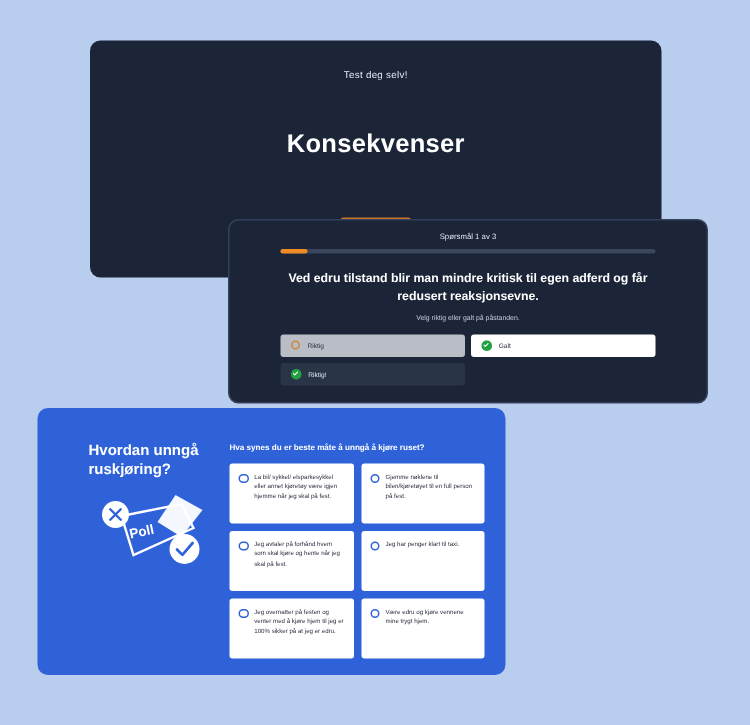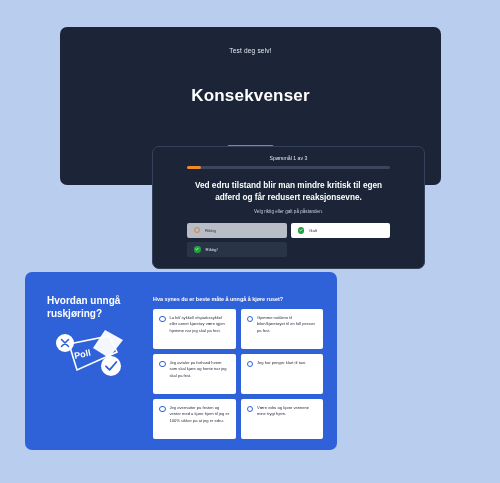--- a/index.html
+++ b/index.html
@@ -28,21 +28,21 @@
   }
   .circle-btn svg { display: block; }
   .start-btn {
     background: #f2a155; border: 1px solid #c8762a; border-radius: 2px;
     color: #23262b; font-size: 5.5px; padding: 6px 11px; line-height: 1;
   }
 
   
   .panel-question {
     position: absolute; left: 152px; top: 146px;
-    width: 273px; height: 123px;
+    width: 320px; height: 123px;
     background: #1b2537; border-radius: 7px;
     border: 1px solid #35415a;
     padding: 8px 34px 0 34px;
   }
   .q-counter { color: #dfe5ef; font-size: 5.2px; text-align: center; margin-bottom: 5px; }
   .progress-track { height: 3px; background: #3a4considered; }
   .progress-track { height: 3px; background: #3b465c; border-radius: 2px; position: relative; }
   .progress-fill { position: absolute; left: 0; top: 0; height: 3px; width: 7%;
                    background: #f08a24; border-radius: 2px; }
   .q-text { color: #ffffff; font-size: 8.2px; font-weight: bold; text-align: center;
@@ -62,21 +62,21 @@
   .dot-green { width: 6.5px; height: 6.5px; border-radius: 50%; background: #21a141; flex:none;
                display:flex; align-items:center; justify-content:center; }
   .dot-green svg { display:block; }
 
   
   .panel-poll {
     position: absolute; left: 25px; top: 272px;
     width: 312px; height: 178px;
     background: #2f62d8; border-radius: 7px;
   }
-  .poll-left { position: absolute; left: 22px; top: 22px; width: 92px; }
+  .poll-left { position: absolute; left: 34px; top: 22px; width: 92px; }
   .poll-heading { color: #ffffff; font-size: 10px; font-weight: bold; line-height: 1.3; }
   .poll-art { position: relative; width: 92px; height: 62px; margin-top: 6px; }
   .poll-right { position: absolute; left: 128px; top: 24px; right: 14px; }
   .poll-q { color: #ffffff; font-size: 5.4px; font-weight: bold; margin-bottom: 7px; }
   .cards { display: grid; grid-template-columns: 1fr 1fr; gap: 5px; }
   .card {
     background: #ffffff; border-radius: 2px; min-height: 40px;
     display: flex; gap: 4px; padding: 6px 6px;
   }
   .radio-b { width: 6.5px; height: 6.5px; border-radius: 50%;

